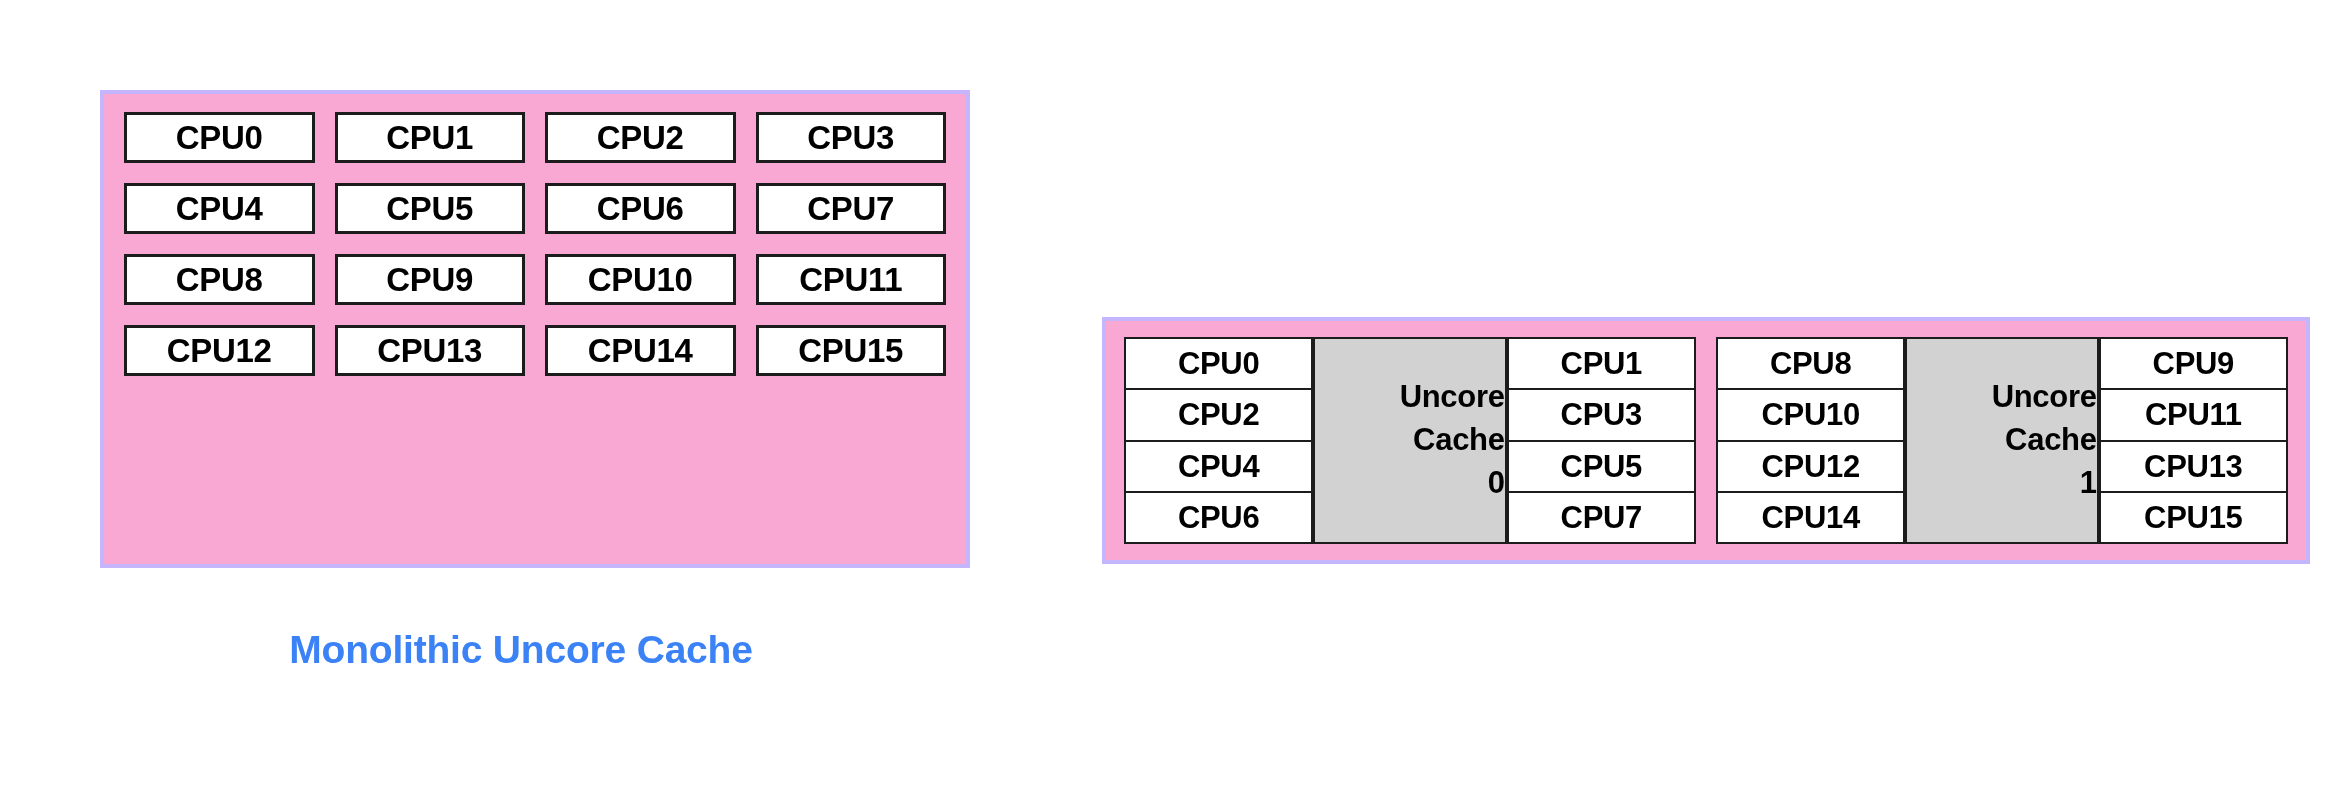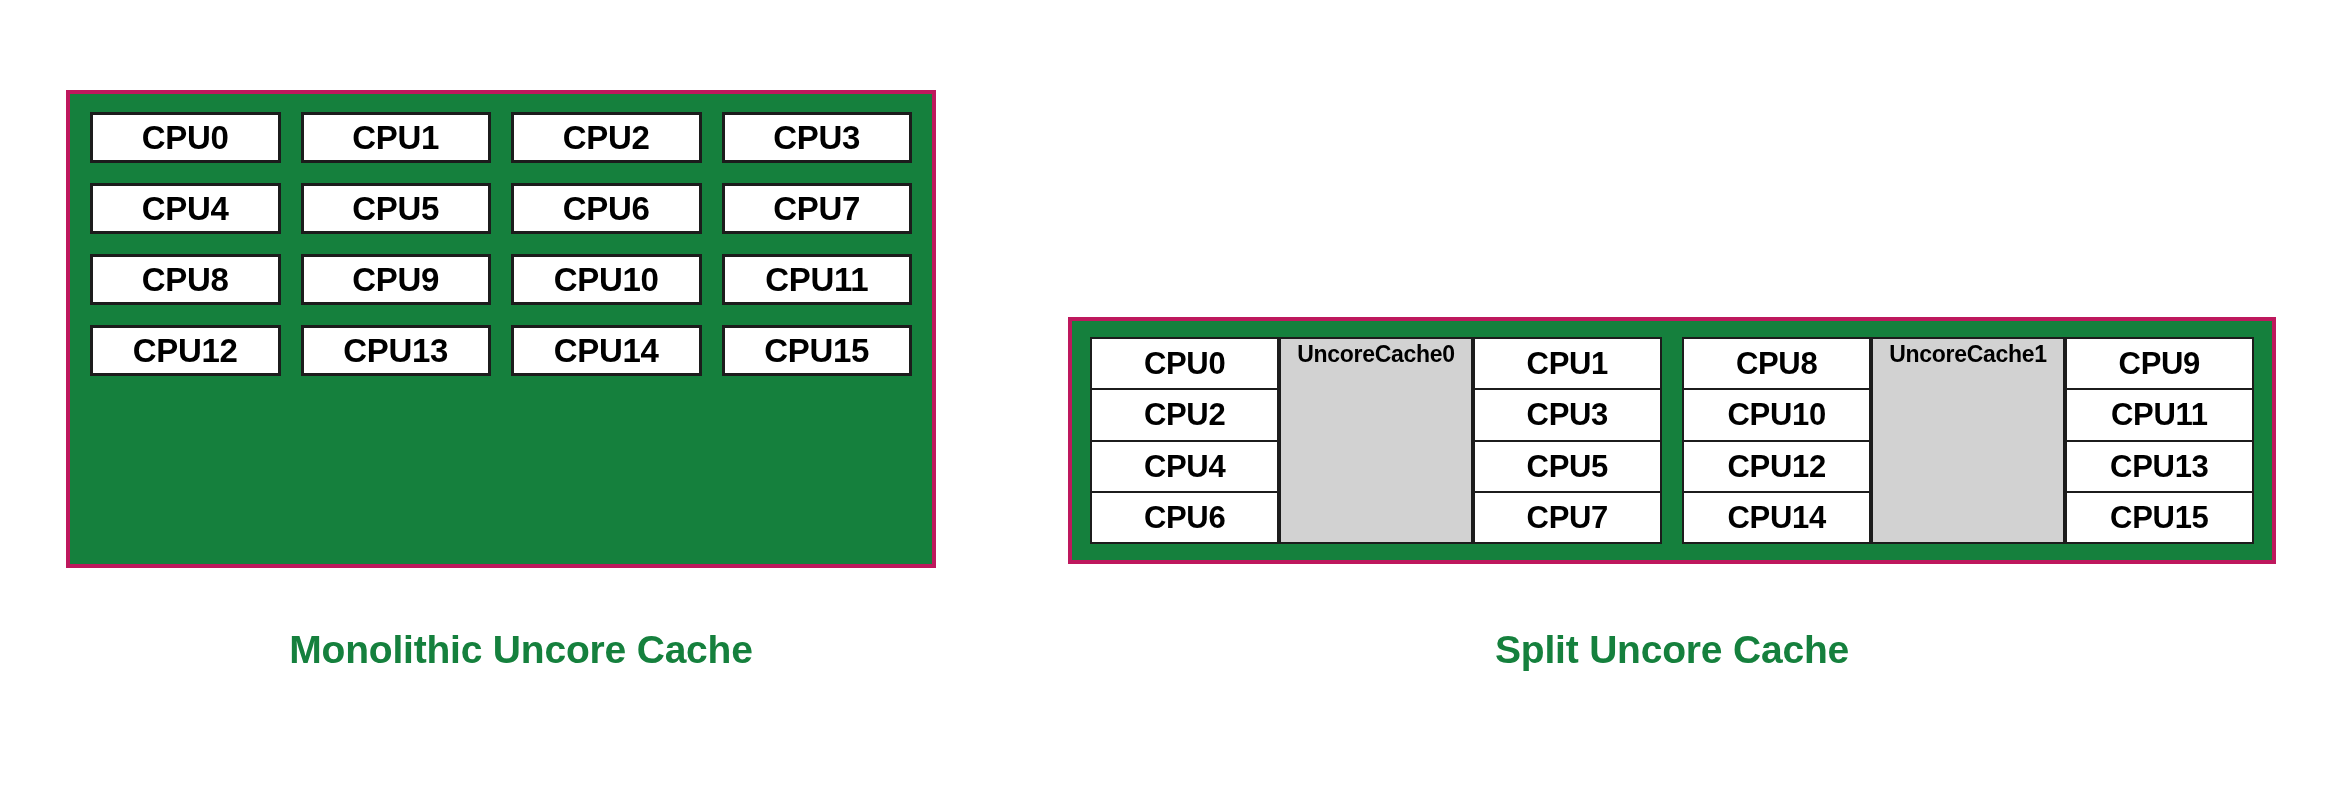--- a/index.html
+++ b/index.html
@@ -23,33 +23,34 @@
     height: 802px;
   }
 
   
   .figure {
     position: absolute;
   }
 
   .panel {
     box-sizing: border-box;
-    border: 4px solid #be185d;
-    background: #15803d;
+    border: 4px solid #c4b5fd;
+    background: #f9a8d4;
+    margin-left: 34px;
   }
 
   .caption {
     position: absolute;
     text-align: center;
     font-size: 39px;
     font-weight: bold;
     letter-spacing: -0.2px;
     white-space: nowrap;
     font-family: "Liberation Sans", sans-serif;
-    color: #15803d;
+    color: #3b82f6;
   }
 
   
   #fig-monolithic {
     left: 66px;
     top: 90px;
     width: 870px;
     height: 478px;
   }
   #fig-monolithic .panel {
@@ -141,24 +142,24 @@
   }
   .cpu-col .cpu-cell:last-child {
     border-bottom-width: 2px;
   }
   .cache-col {
     box-sizing: border-box;
     flex: 1 1 0;
     border: 2px solid #1c1c1c;
     background: #d2d2d2;
     display: flex;
-    flex-direction: row;
-    align-items: flex-start;
-    justify-content: center;
-    font-size: 23px;
+    flex-direction: column;
+    align-items: flex-end;
+    justify-content: center;
+    font-size: 31px;
     font-weight: bold;
     line-height: 1.38;
     text-align: center;
     letter-spacing: -0.3px;
   }
   .cache-col span { display: block; }
 
   #caption-split {
     left: 1068px;
     top: 628px;
@@ -237,15 +238,14 @@
           <div class="cpu-cell">CPU9</div>
           <div class="cpu-cell">CPU11</div>
           <div class="cpu-cell">CPU13</div>
           <div class="cpu-cell">CPU15</div>
         </div>
       </div>
 
     </div>
   </div>
 
-  <div class="caption" id="caption-split">Split Uncore Cache</div>
 
 </div>
 
 </body></html>

